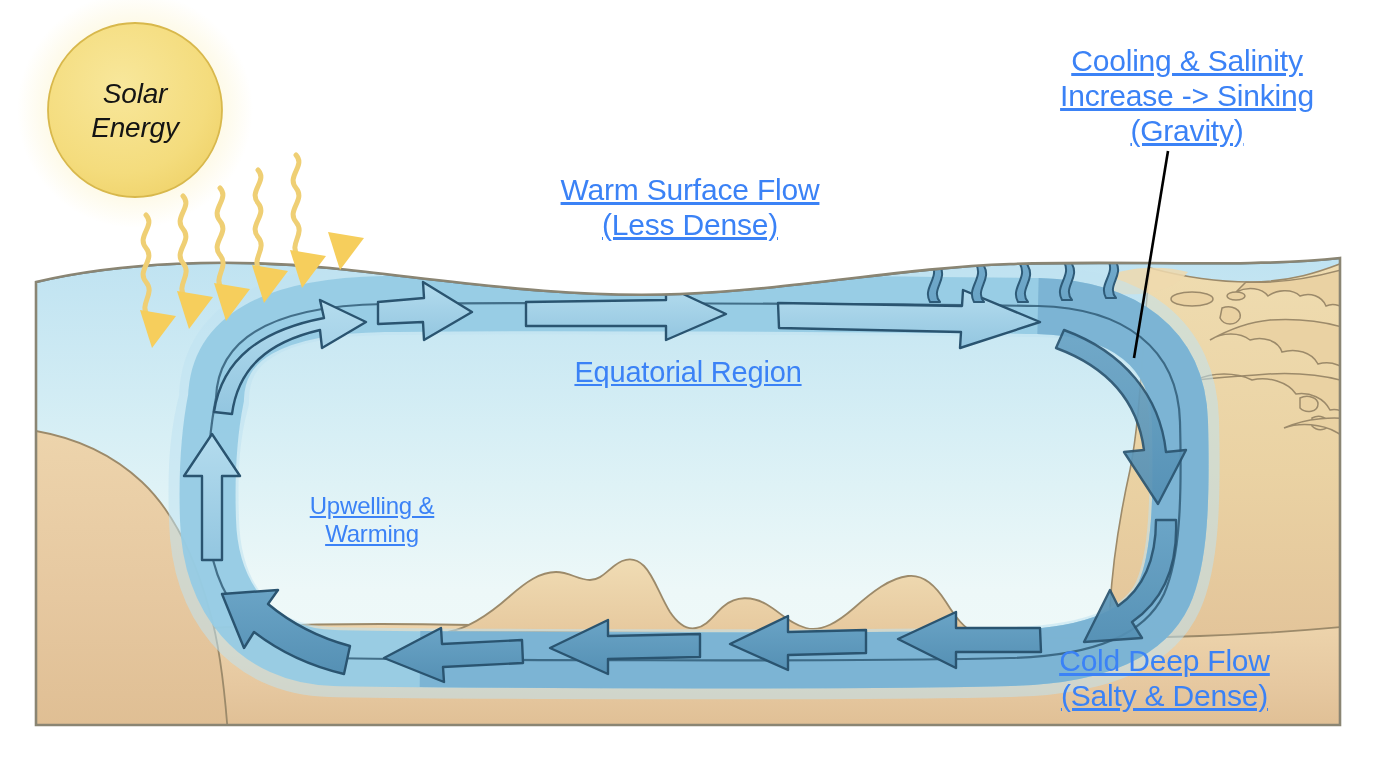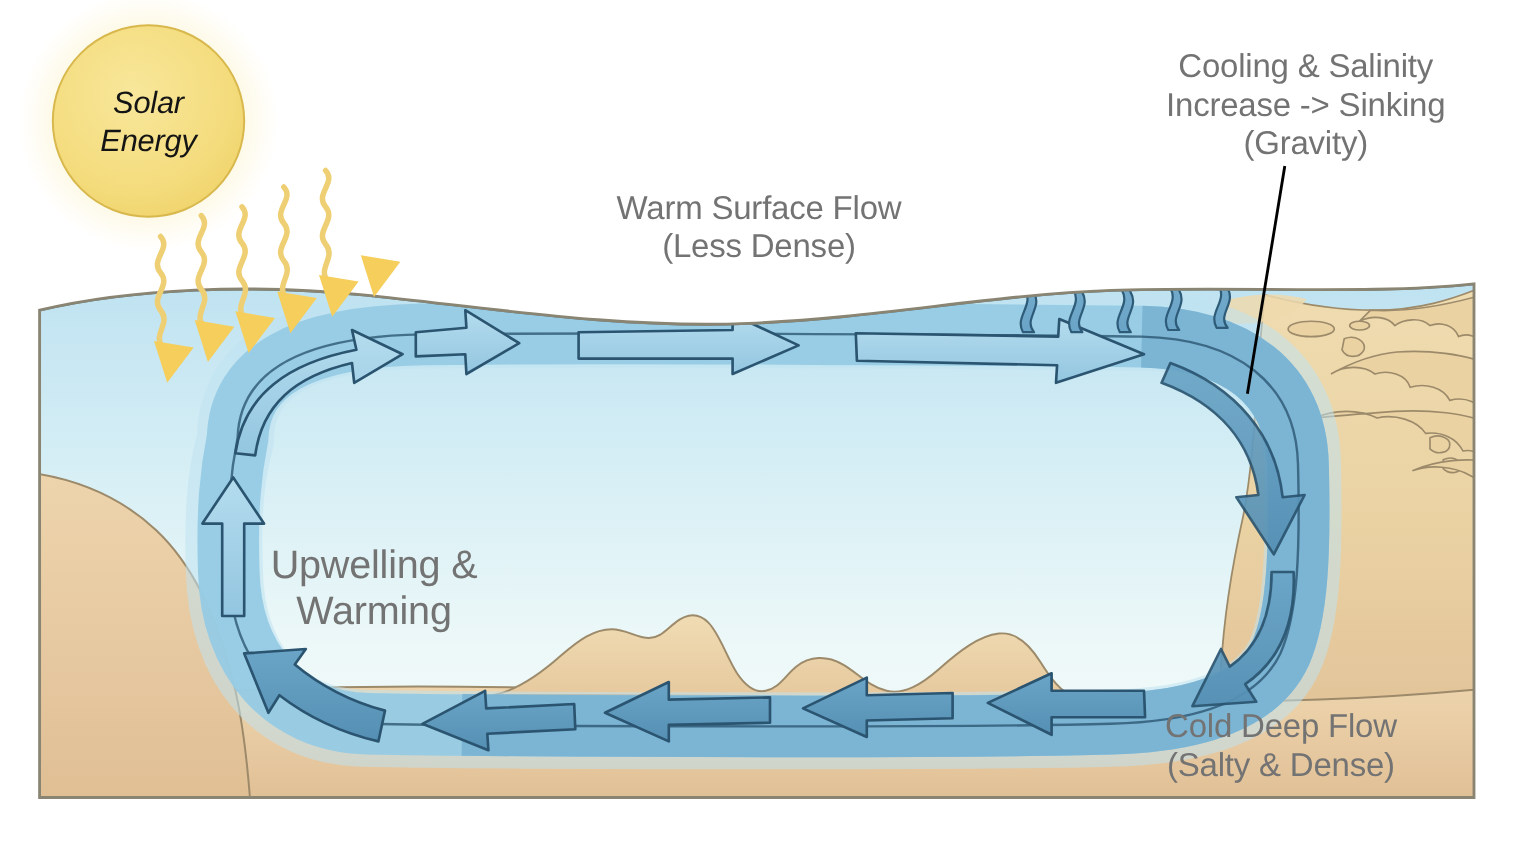--- a/index.html
+++ b/index.html
@@ -22,31 +22,32 @@
   }
   #scene {
     position: absolute;
     top: 0;
     left: 0;
     width: 1376px;
     height: 768px;
   }
   .lbl {
     position: absolute;
-    color: #737373;
+    color: #3b82f6;
     font-family: "Liberation Sans", sans-serif;
     line-height: 1.16;
     text-align: center;
     white-space: pre;
     letter-spacing: -0.2px;
     pointer-events: none;
+    text-decoration: underline;
   }
   .lbl.l1 { font-size: 30px; }
   .lbl.l2 { font-size: 29px; }
-  .lbl.l3 { font-size: 36px; }
+  .lbl.l3 { font-size: 24px; margin-left: 32px; }
   .sun-label {
     position: absolute;
     color: #141414;
     font-size: 28px;
     text-align: center;
     line-height: 1.2;
     white-space: pre;
     letter-spacing: -0.2px;
     font-style: italic;
   }
@@ -305,20 +306,21 @@
 Energy</div>
 
   <div class="lbl l1" style="left:500px; top:173px; width:380px;">Warm Surface Flow
 (Less Dense)</div>
 
 
   <div class="lbl l1" style="left:1022px; top:44px; width:330px;">Cooling &amp; Salinity
 Increase -&gt; Sinking
 (Gravity)</div>
 
+  <div class="lbl l2" style="left:508px; top:356px; width:360px;">Equatorial Region</div>
 
 
   <div class="lbl l3" style="left:225px; top:492px; width:230px;">Upwelling &amp;
 Warming</div>
 
   <div class="lbl l1" style="left:1032px; top:644px; width:265px;">Cold Deep Flow
 (Salty &amp; Dense)</div>
 
 </div>
 

